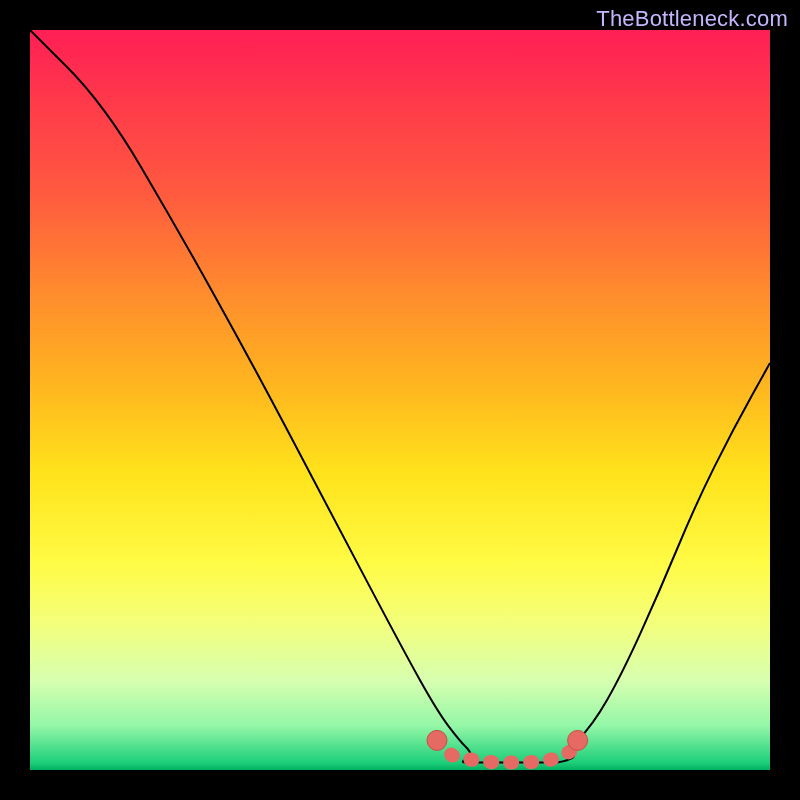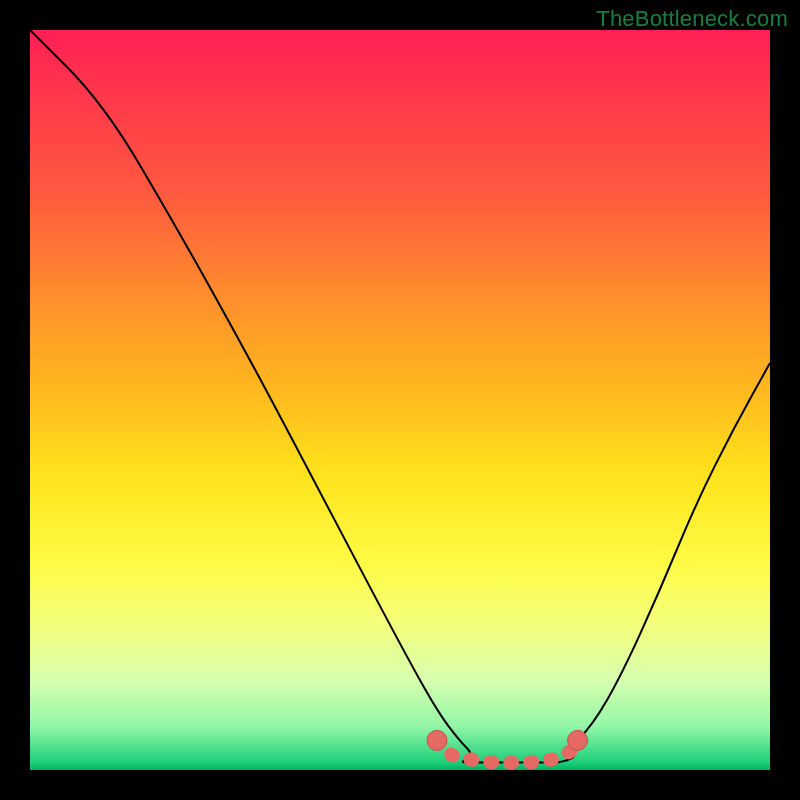--- a/index.html
+++ b/index.html
@@ -37,21 +37,21 @@
       #d6ffb0 88%,
       #94f7a7 94%,
       #1ecf7a 99%,
       #00b060 100%
     );
   }
   .watermark {
     position: absolute;
     top: 6px;
     right: 12px;
-    color: #15803d;
+    color: #c4b5fd;
     font-size: 22px;
     font-weight: 400;
     letter-spacing: 0.2px;
     z-index: 5;
   }
   svg.curves {
     position: absolute;
     left: 0;
     top: 0;
     width: 740px;

